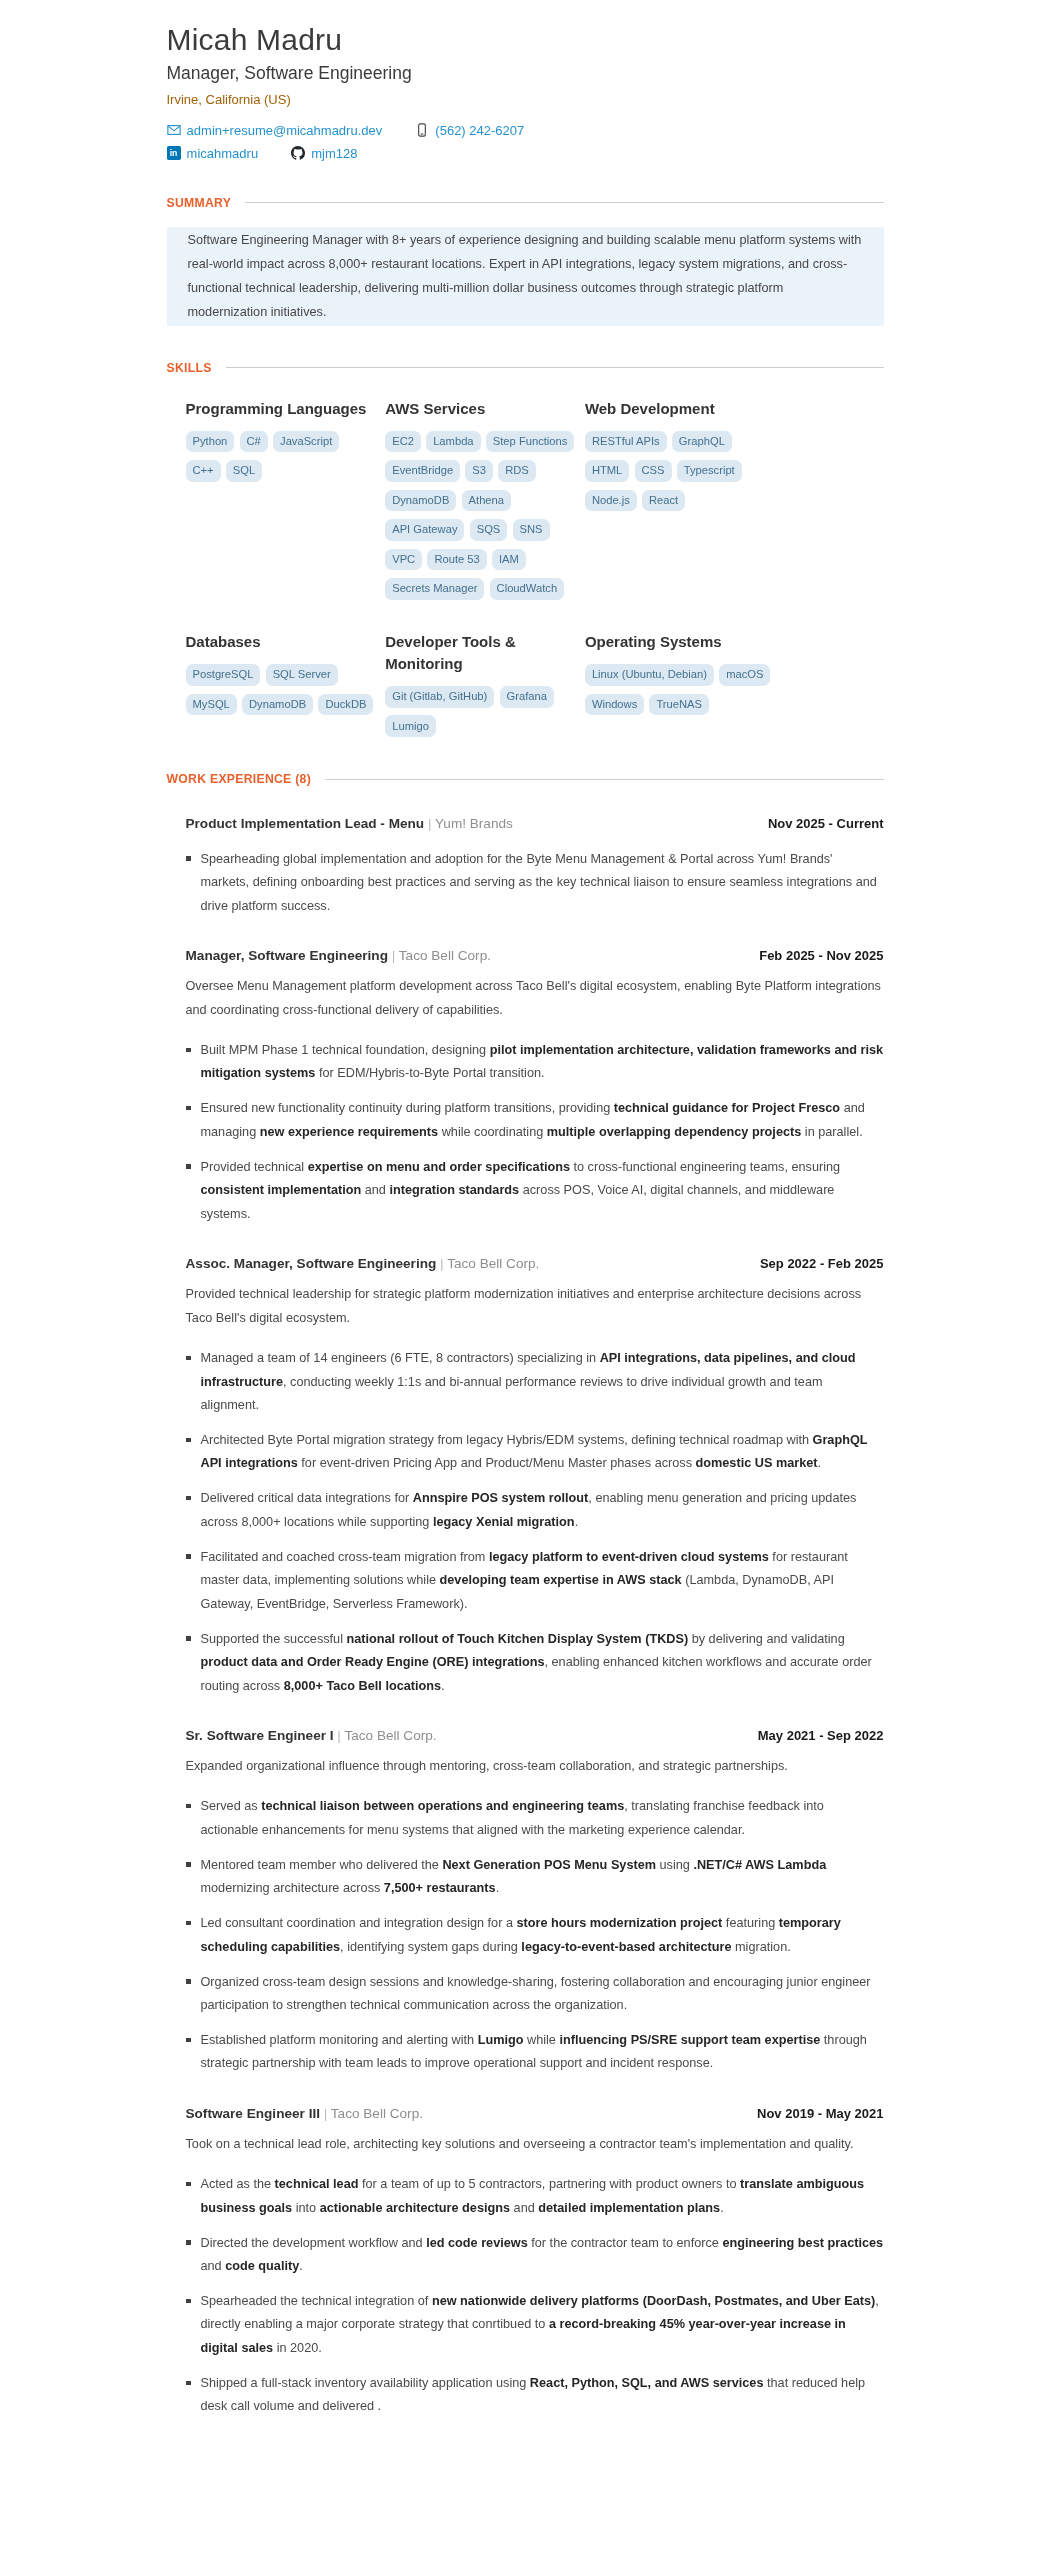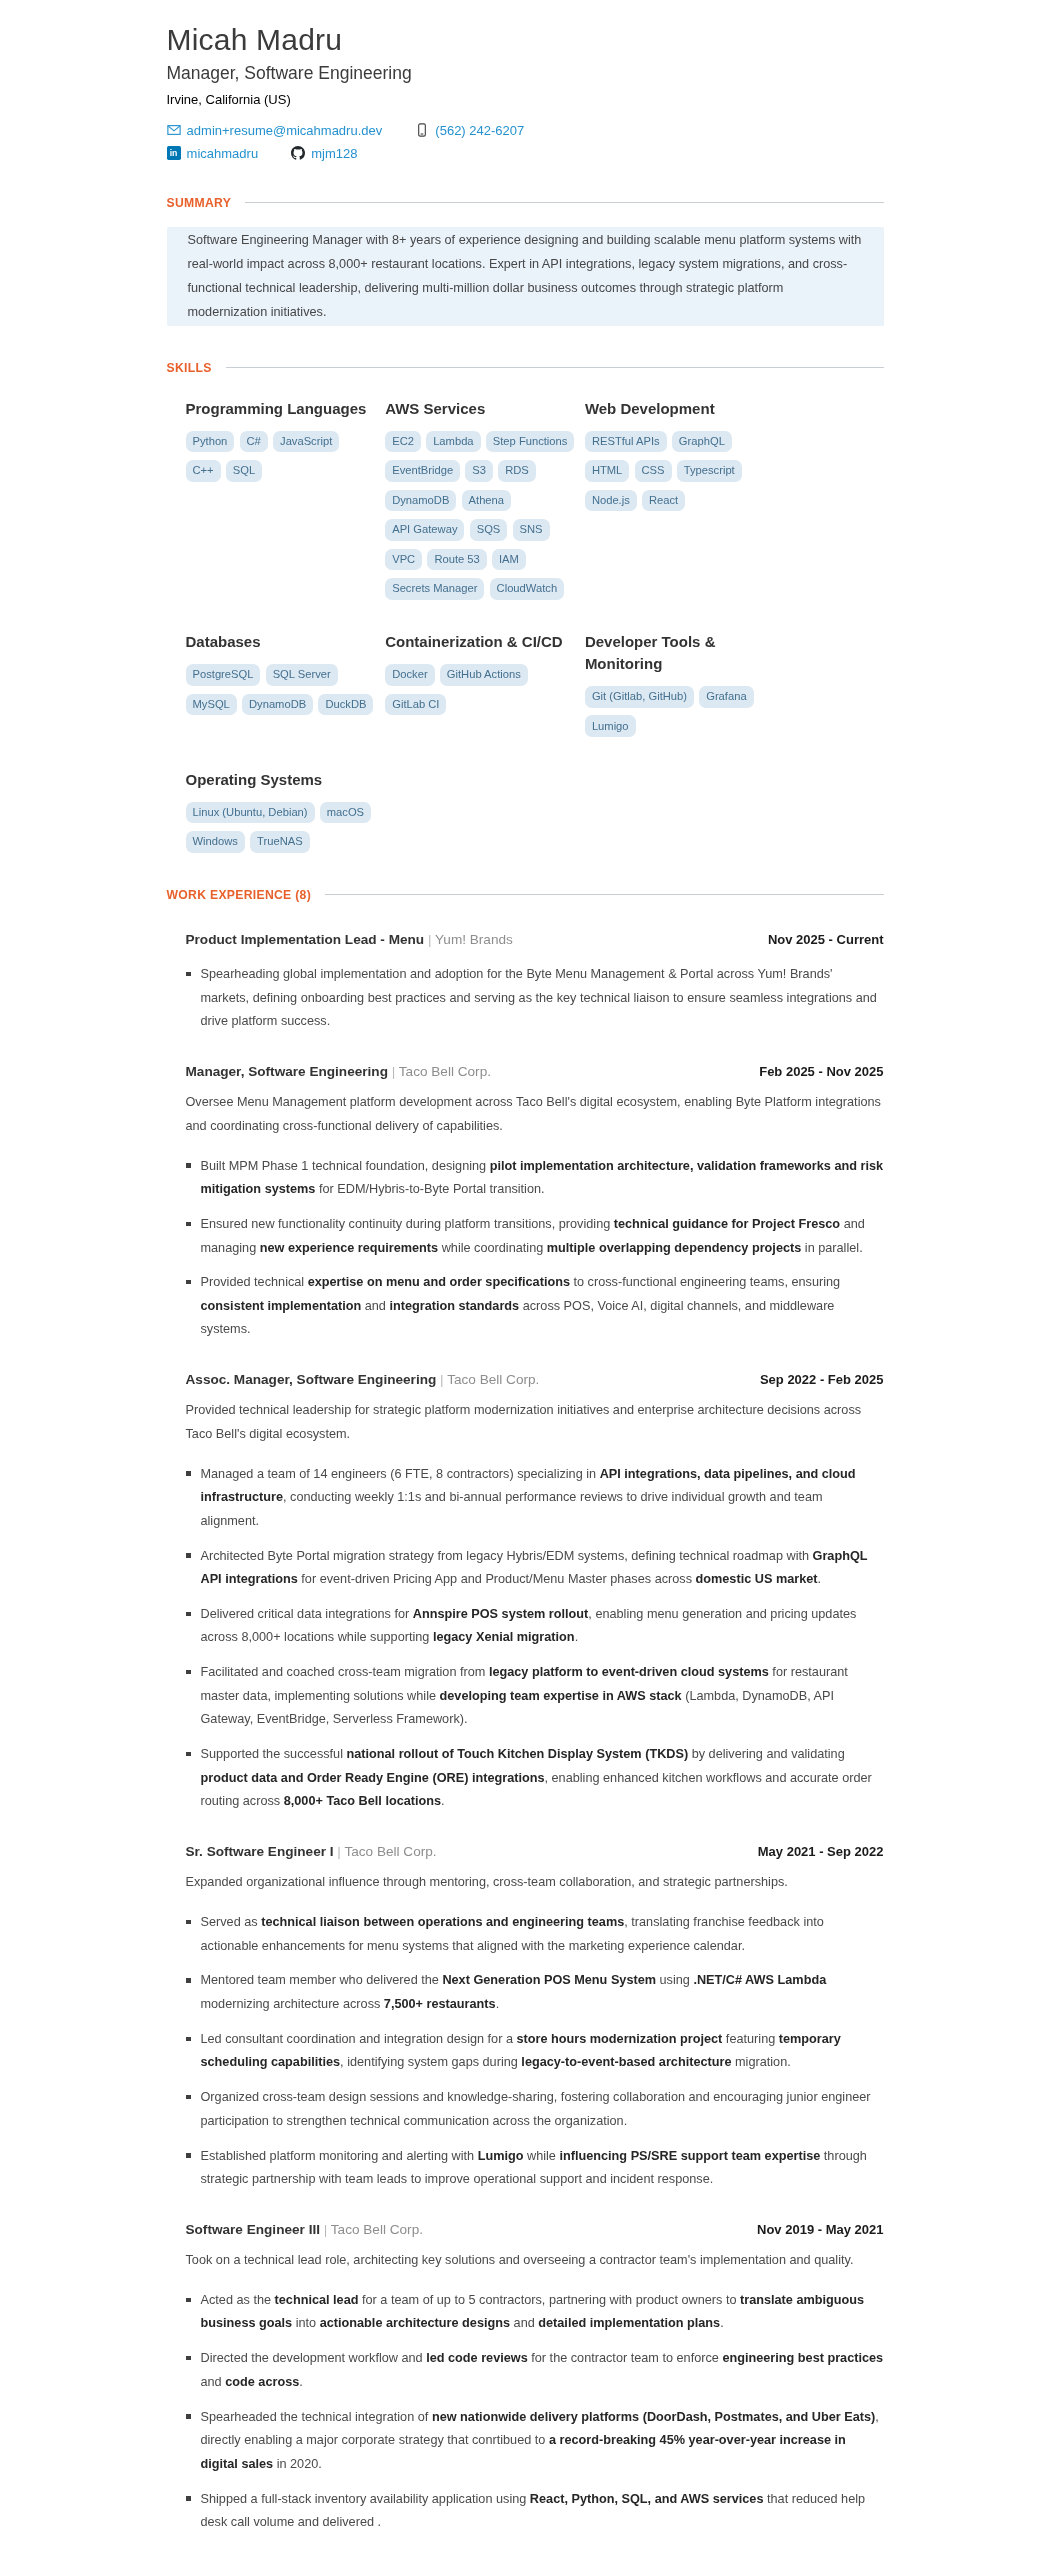--- a/index.html
+++ b/index.html
@@ -11,21 +11,21 @@
   *{box-sizing:border-box; margin:0; padding:0;}
   html,body{background:#ffffff;}
   body{
     width:1050px; font-family:"Liberation Sans","DejaVu Sans",sans-serif;
     color:var(--body-text); -webkit-font-smoothing:antialiased;
   }
   .page{width:717px; margin:0 auto; padding:23px 0 52px 0;}
   
   h1{font-size:30px; font-weight:400; color:#3b3b3b; letter-spacing:0.2px;}
   h2{font-size:17.5px; font-weight:400; color:#3b3b3b; margin-top:6.1px;}
-  .location{font-size:13px; color:#000000; margin-top:7.9px;}
+  .location{font-size:13px; color:#a16207; margin-top:7.9px;}
   .contact-rows{margin-top:15.7px; display:flex; flex-direction:column; gap:7.9px;}
   .contact-row{display:flex; align-items:center; gap:33px;}
   a.contact{display:inline-flex; align-items:center; gap:6.1px; font-size:13px;
     color:var(--link-blue); text-decoration:none; cursor:pointer;}
   a.contact .ico{display:inline-flex; width:14px; height:14px;}
   .ico-mail{color:var(--link-blue);} .ico-phone{color:#444;}
   .li-badge{display:inline-flex; align-items:center; justify-content:center;
     width:14px; height:14px; border-radius:1.7px; background:var(--linkedin-blue);
     color:#fff; font-size:8.7px; font-weight:700; line-height:1;}
   .ico-github{color:var(--github-black);}
@@ -171,28 +171,20 @@
         <div class="group-title">Databases</div>
         <div class="tags">
           <span class="tag">PostgreSQL</span>
           <span class="tag">SQL Server</span>
           <span class="tag">MySQL</span>
           <span class="tag">DynamoDB</span>
           <span class="tag">DuckDB</span>
         </div>
       </div>
       <div class="skill-group">
-        <div class="group-title">Containerization &amp; CI/CD</div>
-        <div class="tags">
-          <span class="tag">Docker</span>
-          <span class="tag">GitHub Actions</span>
-          <span class="tag">GitLab CI</span>
-        </div>
-      </div>
-      <div class="skill-group">
         <div class="group-title">Developer Tools &amp; Monitoring</div>
         <div class="tags">
           <span class="tag">Git (Gitlab, GitHub)</span>
           <span class="tag">Grafana</span>
           <span class="tag">Lumigo</span>
         </div>
       </div>
       <div class="skill-group">
         <div class="group-title">Operating Systems</div>
         <div class="tags">
@@ -259,21 +251,21 @@
         </ul>
       </section>
       <section class="entry">
         <div class="entry-head">
           <div class="entry-title"><span class="title">Software Engineer III</span><span class="sep"> | </span><span class="company">Taco Bell Corp.</span></div>
           <span class="dates">Nov 2019 - May 2021</span>
         </div>
         <p class="desc">Took on a technical lead role, architecting key solutions and overseeing a contractor team's implementation and quality.</p>
         <ul class="bullets">
           <li>Acted as the <b>technical lead</b> for a team of up to 5 contractors, partnering with product owners to <b>translate ambiguous business goals</b> into <b>actionable architecture designs</b> and <b>detailed implementation plans</b>.</li>
-          <li>Directed the development workflow and <b>led code reviews</b> for the contractor team to enforce <b>engineering best practices</b> and <b>code across</b>.</li>
+          <li>Directed the development workflow and <b>led code reviews</b> for the contractor team to enforce <b>engineering best practices</b> and <b>code quality</b>.</li>
           <li>Spearheaded the technical integration of <b>new nationwide delivery platforms (DoorDash, Postmates, and Uber Eats)</b>, directly enabling a major corporate strategy that conrtibued to <b>a record-breaking 45% year-over-year increase in digital sales</b> in 2020.</li>
           <li>Shipped a full-stack inventory availability application using <b>React, Python, SQL, and AWS services</b> that reduced help desk call volume and delivered .</li>
         </ul>
       </section>
     </div>
 
 </div>
 
 
 </body></html>

